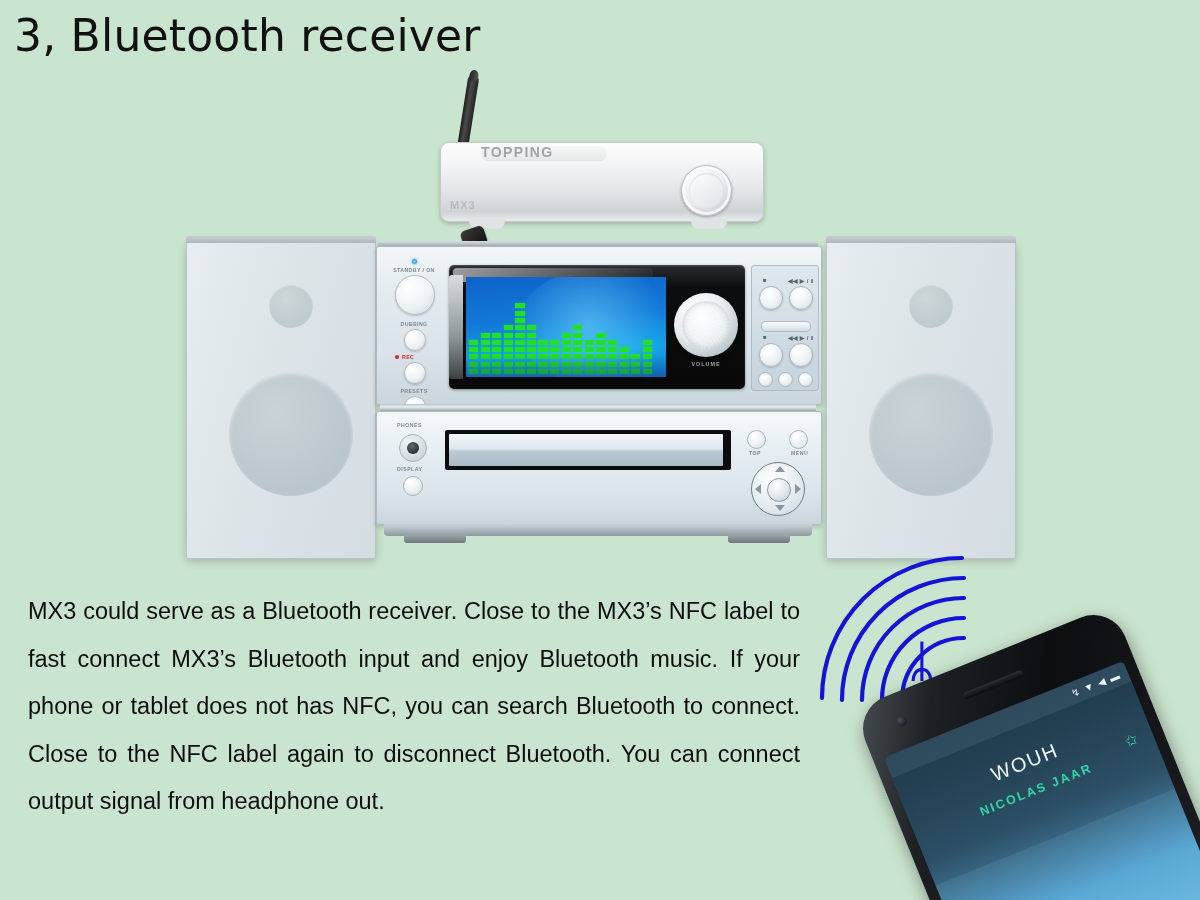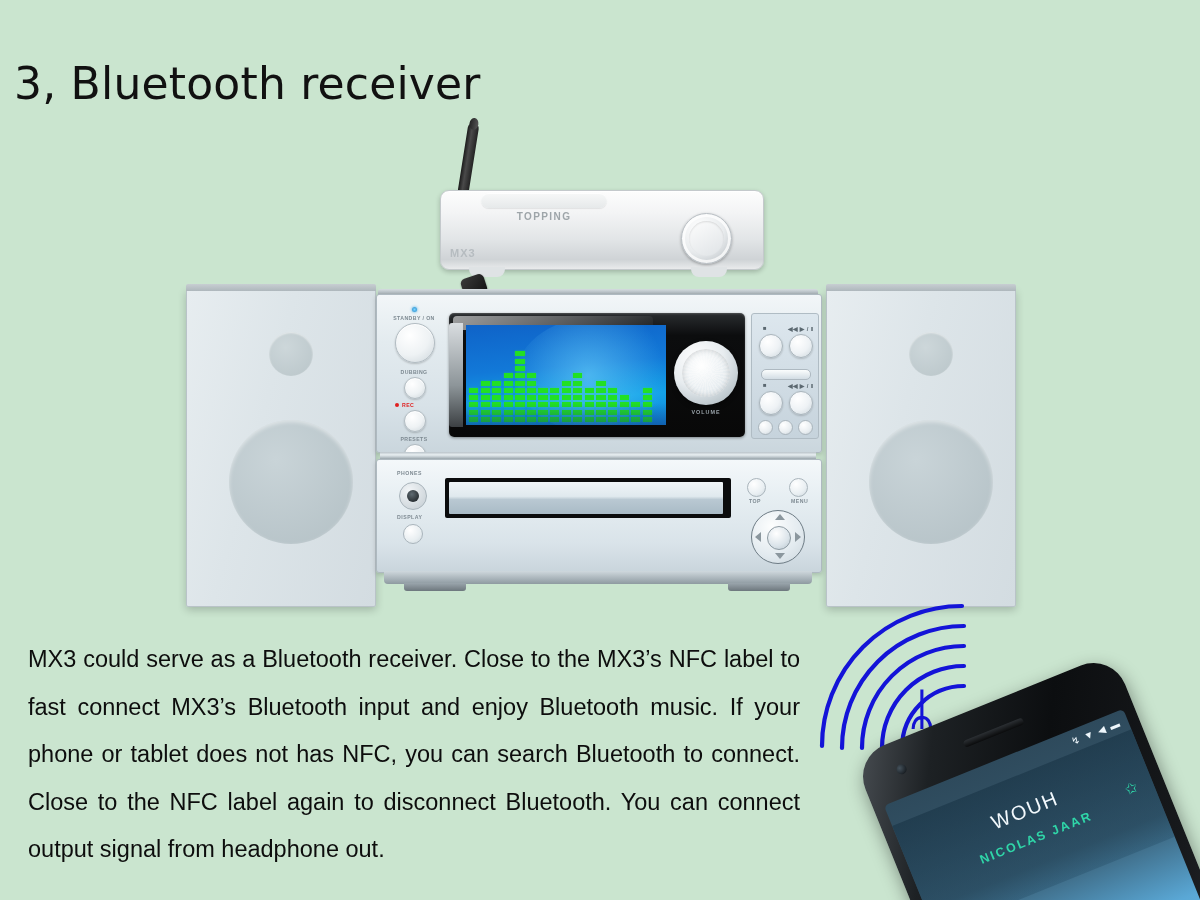--- a/index.html
+++ b/index.html
@@ -1,21 +1,21 @@
 <!DOCTYPE html>
 <html><head>
 <meta charset="utf-8">
 <style>
   html,body{margin:0;padding:0;}
   body{
     width:1200px;height:900px;overflow:hidden;position:relative;
     background:#cae5cf;
     font-family:"Liberation Sans", sans-serif;
   }
-  .stage{position:absolute;inset:0;margin-top:48px;}
+  .stage{position:absolute;inset:0;}
 
   
   #page-title{
     position:absolute;left:14px;top:12px;
     font-size:44px;font-weight:400;color:#111;
     letter-spacing:.2px;line-height:1.1;
     font-family:"DejaVu Sans", sans-serif;
     white-space:nowrap;
   }
 
@@ -26,22 +26,22 @@
     background:linear-gradient(180deg,#fdfdfd 0%,#f3f4f5 28%,#e2e5e7 62%,#cfd3d6 88%,#e9ebec 100%);
     box-shadow:0 2px 5px rgba(0,0,0,.22), inset 0 1px 0 #fff;
     border:1px solid #c4c9cc;
   }
   .bt-brandplate{
     position:absolute;left:40px;top:2px;width:126px;height:15px;border-radius:8px;
     background:linear-gradient(180deg,#f7f8f8,#e6e9ea);
     box-shadow:inset 0 1px 1px rgba(255,255,255,.9), 0 1px 1px rgba(0,0,0,.08);
   }
   .bt-brand{
-    position:absolute;left:40px;top:19px;width:126px;height:14px;
-    text-align:center;font-size:10px;letter-spacing:1.4px;color:#9ea5a9;
+    position:absolute;left:40px;top:2px;width:126px;height:14px;
+    text-align:left;font-size:14px;letter-spacing:1.4px;color:#9ea5a9;
     font-weight:700;line-height:14px;
   }
   .bt-screen{
     position:absolute;left:22px;top:20px;width:200px;height:52px;border-radius:26px 10px 10px 26px;
     background:#0a0a0b;
     box-shadow:inset 0 1px 3px rgba(255,255,255,.12);
   }
   .bt-badge{
     position:absolute;left:32px;top:4px;width:34px;height:15px;border-radius:4px;
     border:1.6px solid #f0a20c;color:#f0a20c;font-size:10px;font-weight:700;

